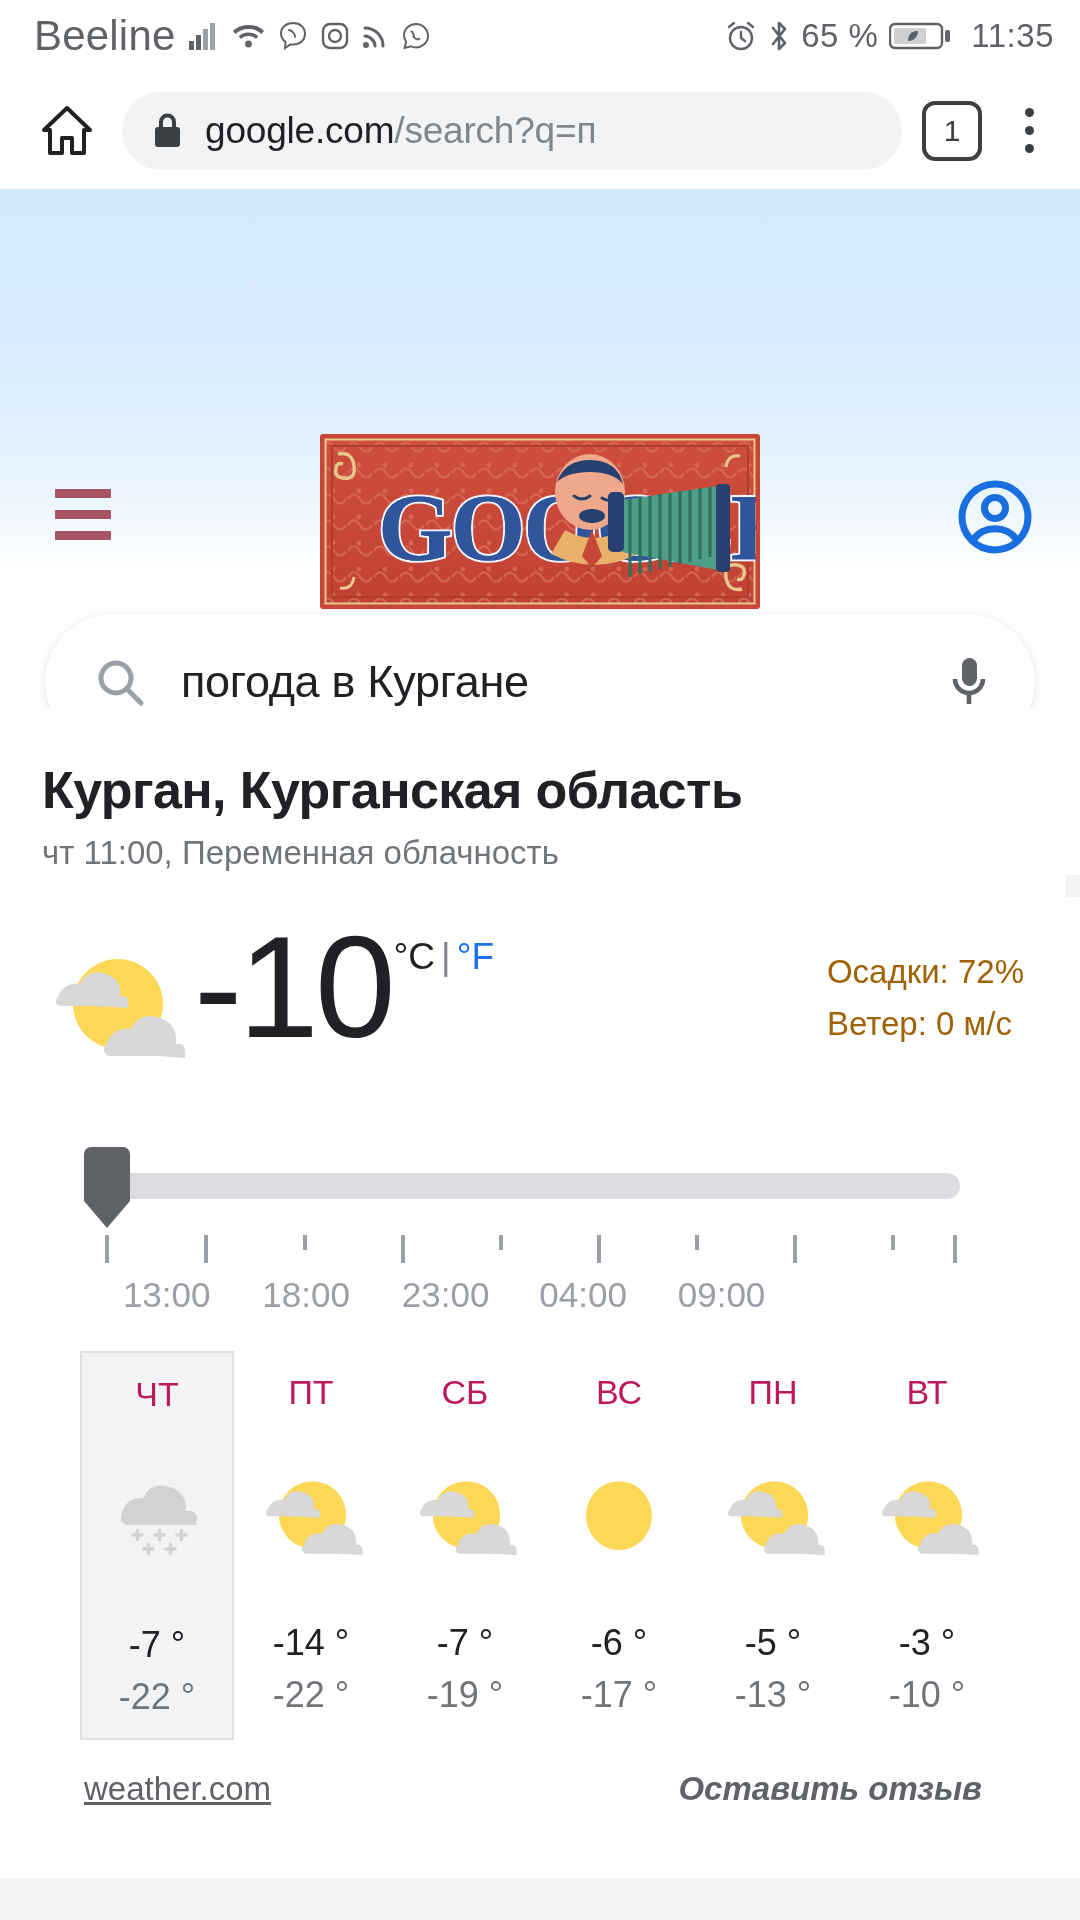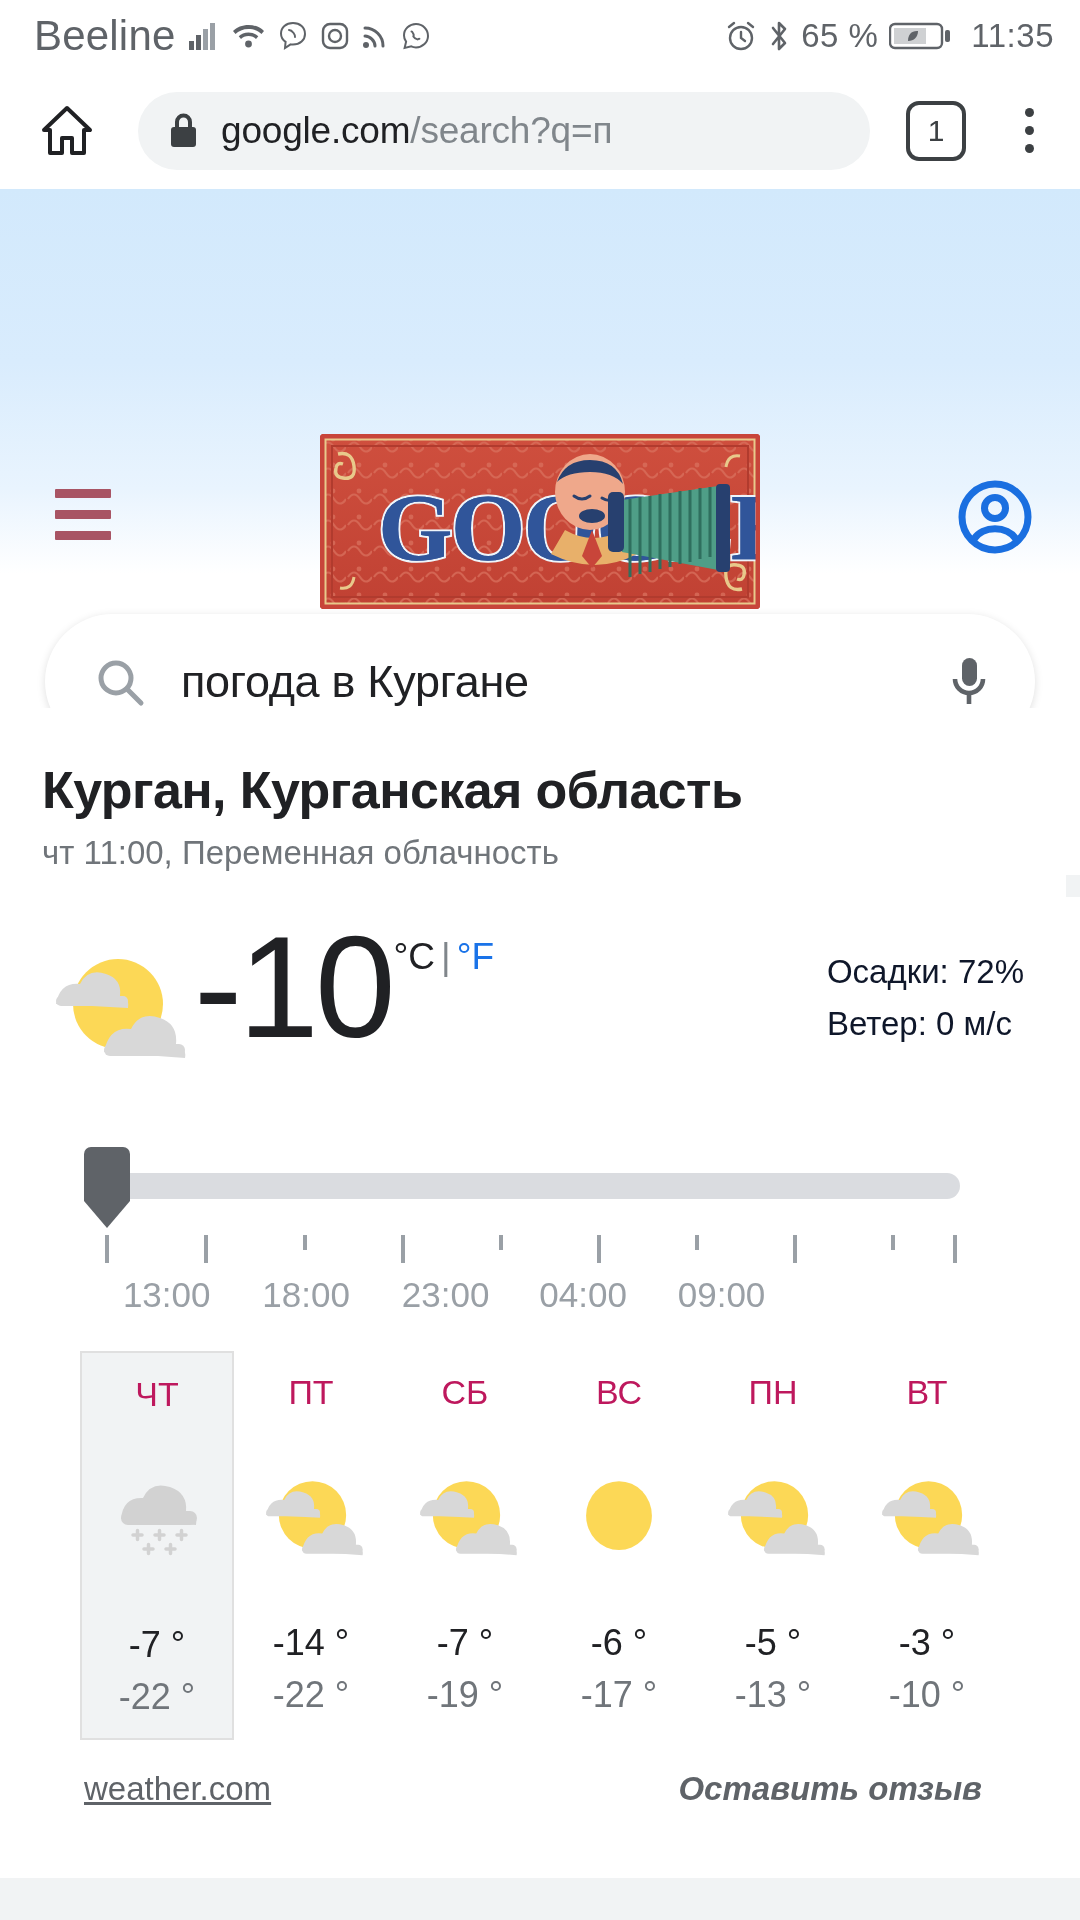--- a/index.html
+++ b/index.html
@@ -26,21 +26,21 @@
   .battery-pct { font-size: 33px; color: #5f6368; letter-spacing: .5px; }
   .clock { font-size: 33px; color: #5f6368; letter-spacing: .5px; margin-left: 9px; }
 
   
   .browserbar {
     height: 117px;
     background: #ffffff;
     display: flex;
     align-items: center;
     padding: 0 24px 0 30px;
-    gap: 20px;
+    gap: 4px;
   }
   .home-btn { width: 74px; height: 74px; display: flex; align-items: center; justify-content: center; }
   .omnibox {
     flex: 1;
     height: 78px;
     background: #f1f3f4;
     border-radius: 40px;
     display: flex;
     align-items: center;
     padding: 0 30px;
@@ -129,21 +129,21 @@
   .wsub { font-size: 33px; color: #70757a; margin-top: 14px; }
 
   .wmain { display: flex; align-items: flex-start; margin-top: 48px; }
   .wicon-big { margin-top: 28px; margin-left: 4px; }
   .wtemp-wrap { display: flex; align-items: flex-start; margin-left: 8px; }
   .wtemp { font-size: 145px; line-height: 0.93; color: #202124; font-weight: 400; letter-spacing: -4px; }
   .wunits { font-size: 37px; color: #202124; margin-top: 16px; margin-left: 2px; white-space: nowrap; }
   .wunits .sep { color: #80868b; margin: 0 6px; }
   .wunits .f { color: #1a73e8; }
   .wdetails { margin-left: auto; margin-top: 26px; text-align: left; }
-  .wdetails div { font-size: 33px; color: #0f172a; line-height: 1.58; }
+  .wdetails div { font-size: 33px; color: #a16207; line-height: 1.58; }
 
   
   .sliderzone { position: relative; margin-top: 80px; height: 190px; }
   .strack { position: absolute; left: 42px; right: 64px; top: 26px; height: 26px; background: #dadce0; border-radius: 13px; }
   .sthumb { position: absolute; left: 42px; top: 0; width: 46px; height: 80px; }
   .sthumb-body { width: 46px; height: 54px; background: #5f6368; border-radius: 7px 7px 0 0; }
   .sthumb-tip { width: 0; height: 0; border-left: 23px solid transparent; border-right: 23px solid transparent; border-top: 27px solid #5f6368; }
   .ticks { position: absolute; left: 42px; right: 48px; top: 88px; height: 28px; }
   .tick { position: absolute; width: 4px; background: #9aa0a6; top: 0; }
   .tick.major { height: 28px; }

